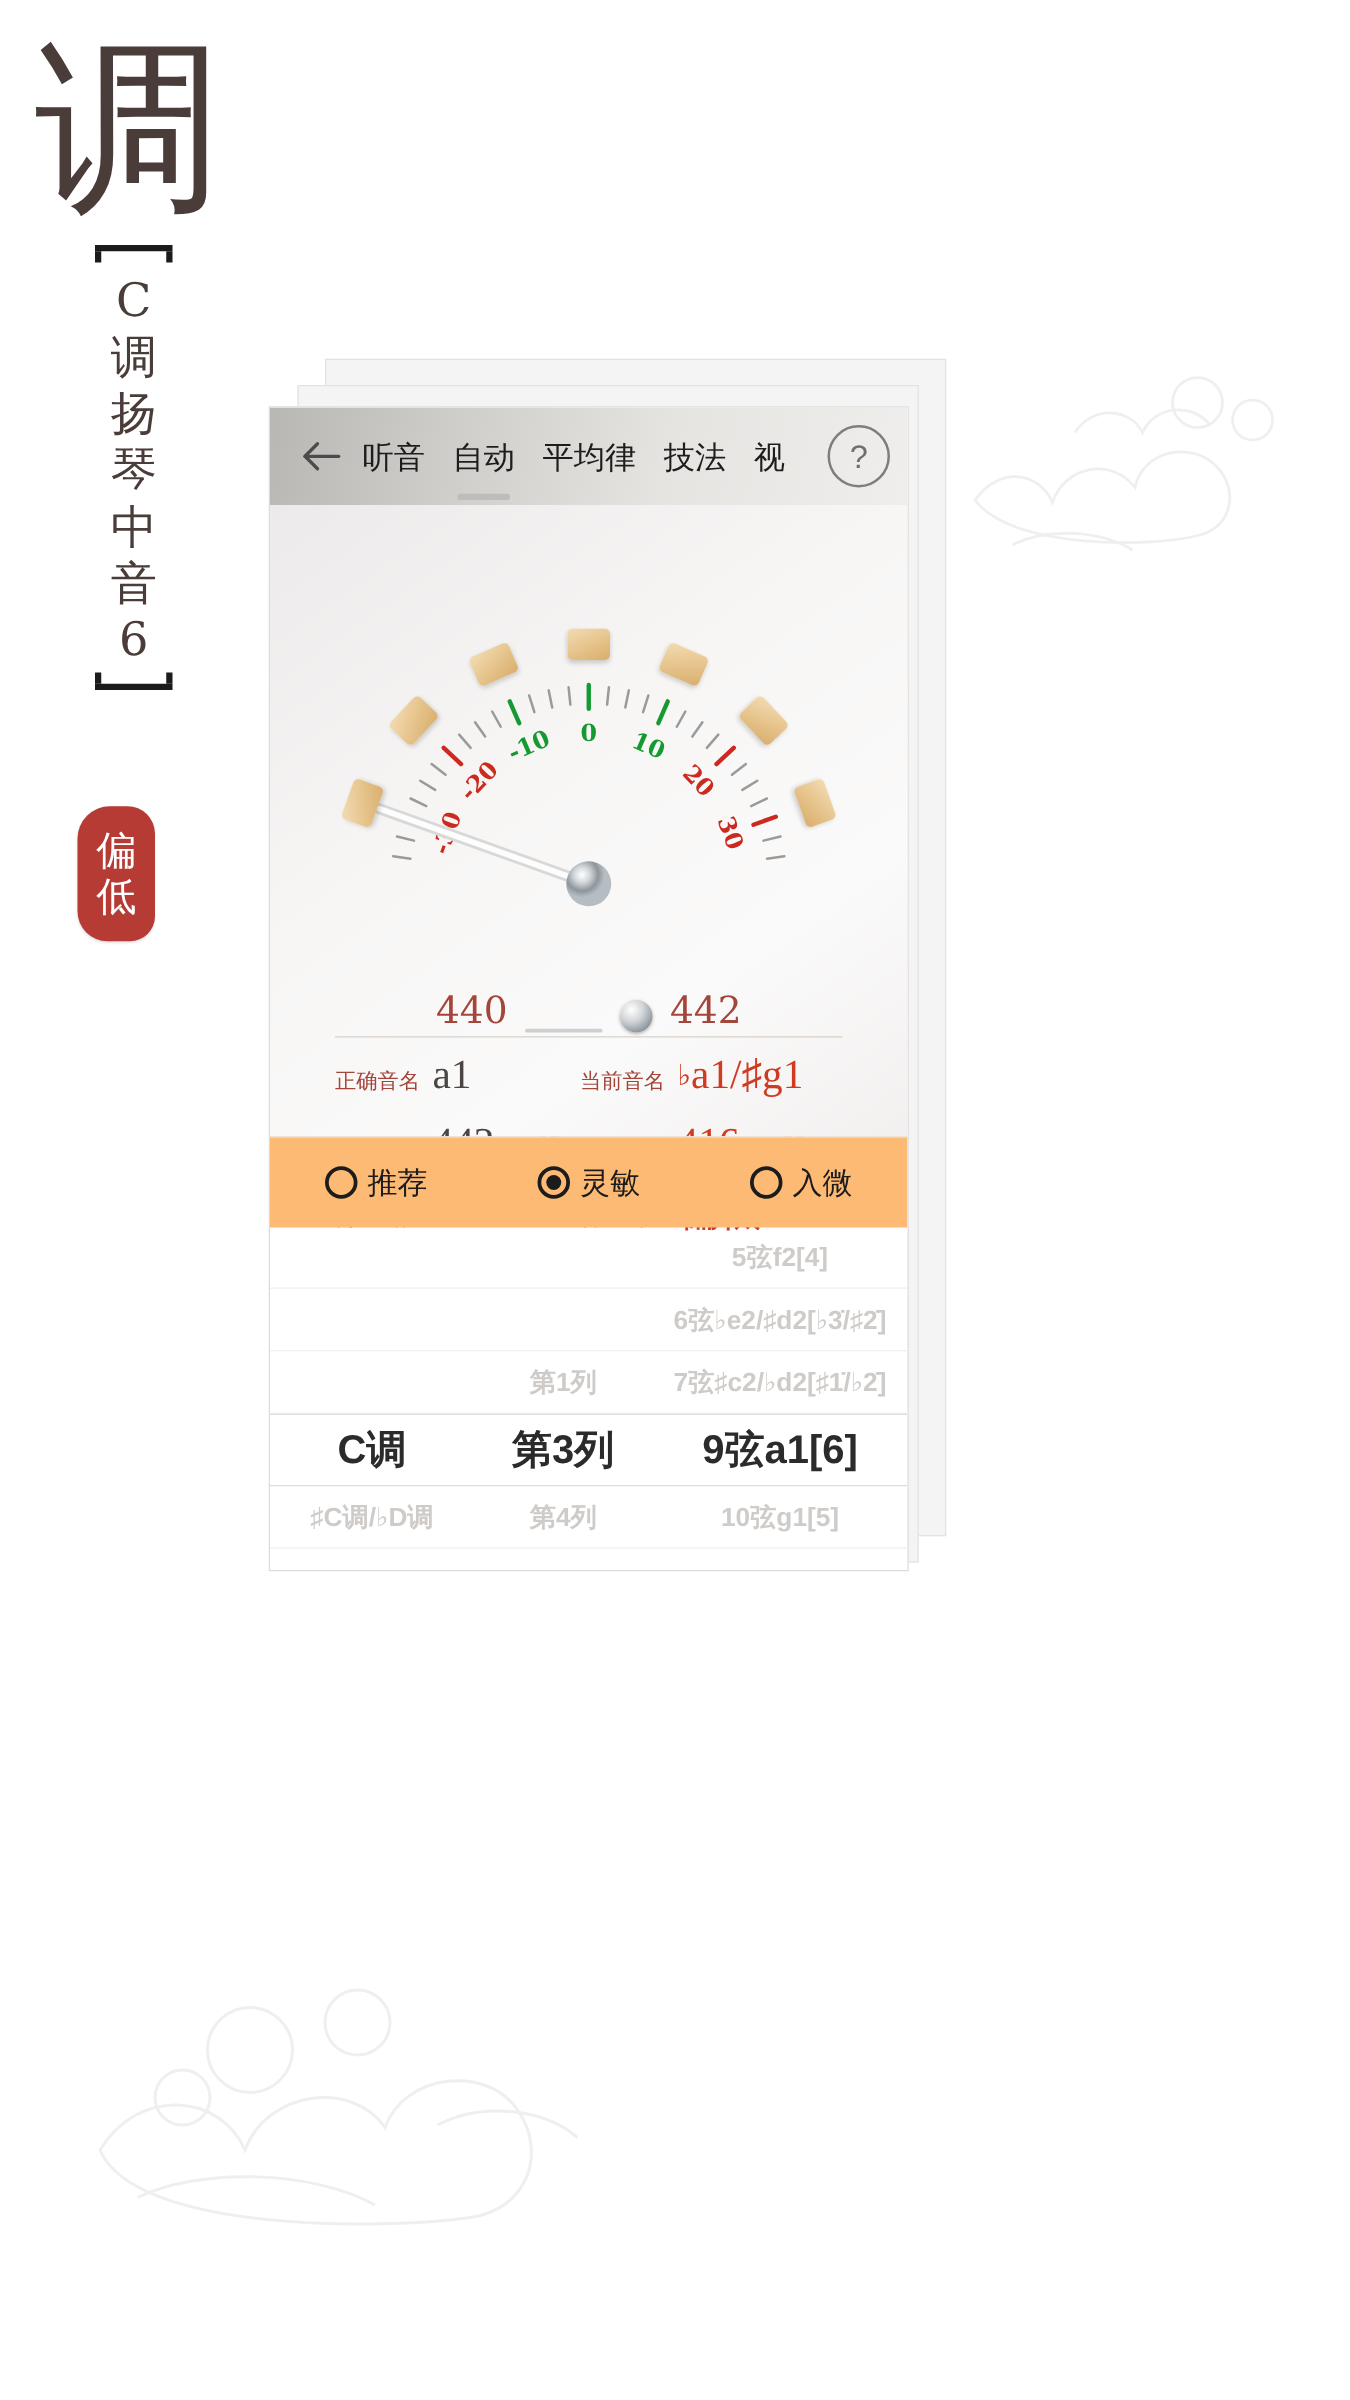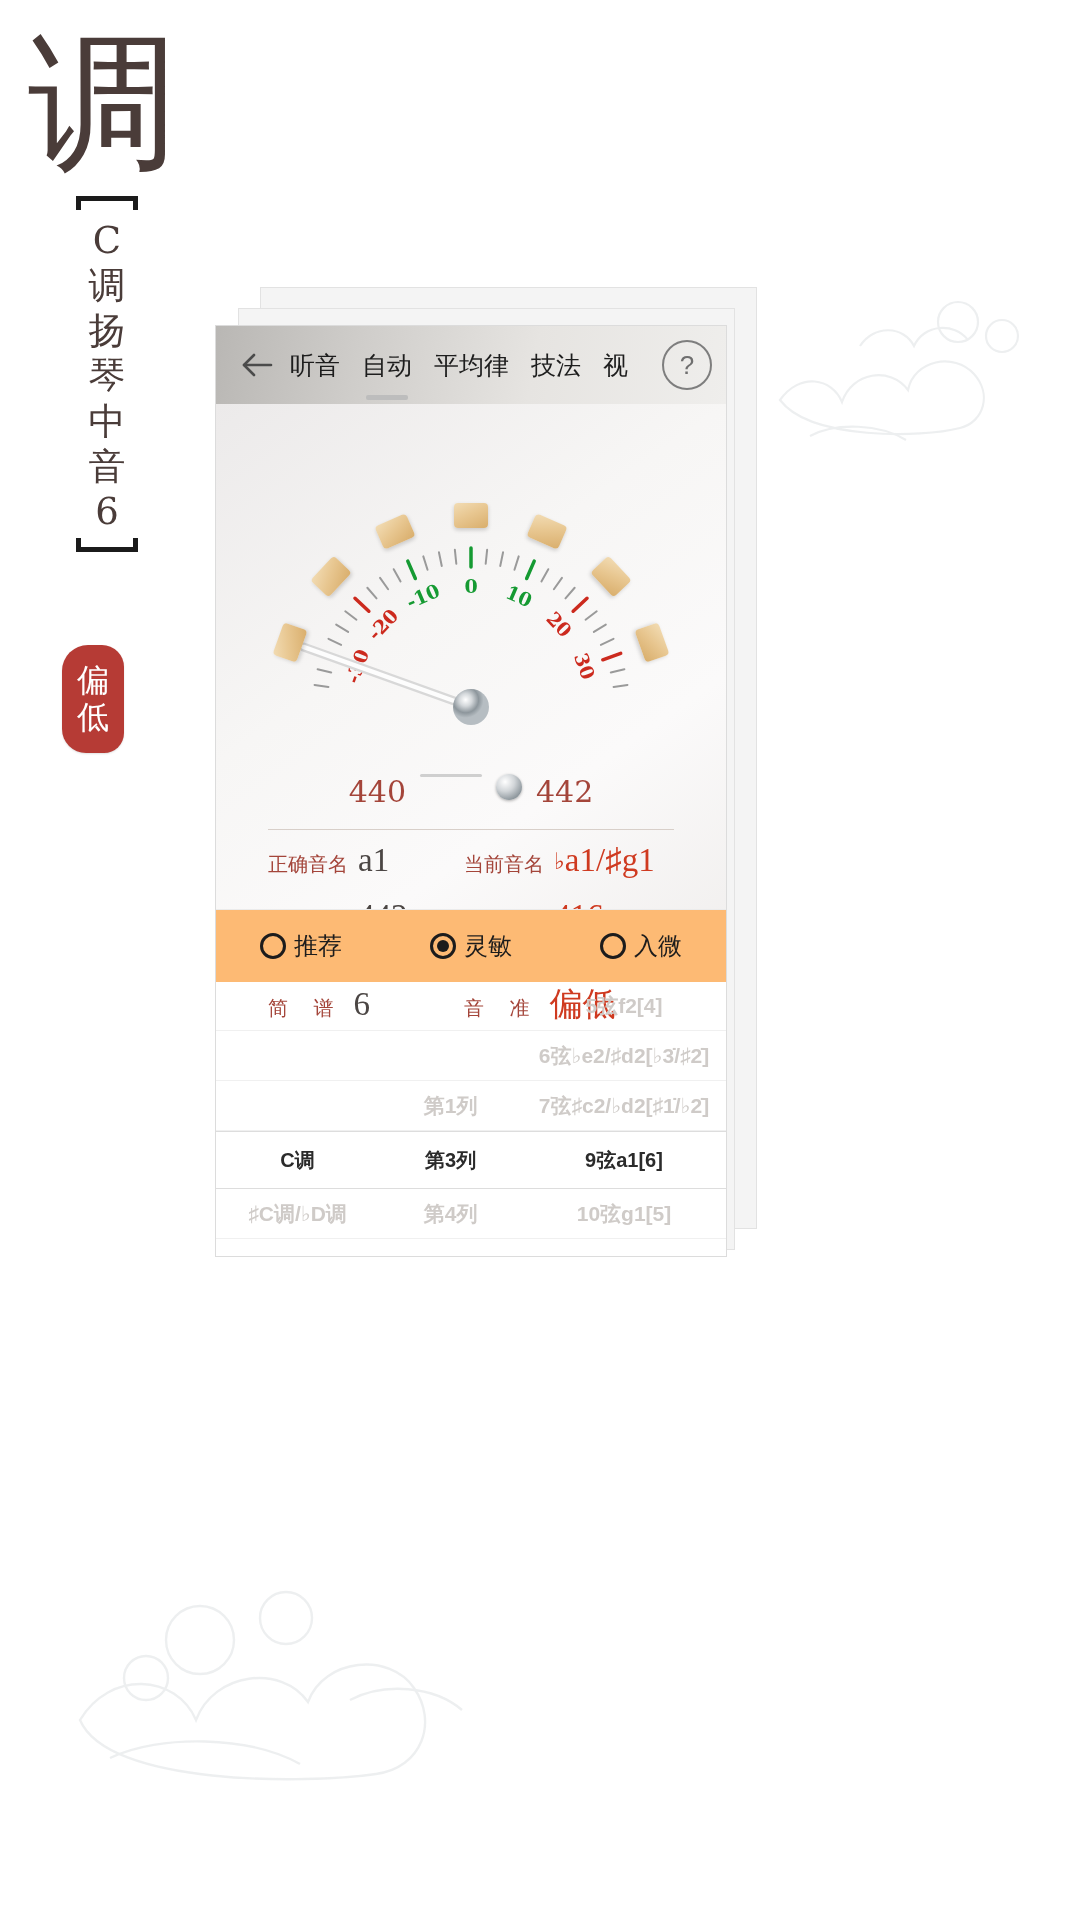--- a/index.html
+++ b/index.html
@@ -91,38 +91,38 @@
 
   .woodblock{
     position:absolute;width:34px;height:25px;border-radius:4px;
     background:linear-gradient(155deg,#f2dcb4 0%,#e8c791 45%,#d9ae6c 100%);
     box-shadow:0 2px 4px rgba(0,0,0,.18);
   }
 
   
   #ref-row{
     position:absolute;left:0;right:0;top:370px;height:52px;
-    display:flex;align-items:flex-start;justify-content:center;gap:14px;
+    display:flex;align-items:flex-end;justify-content:center;gap:14px;
   }
   .ref-num{font-family:"DejaVu Serif","Liberation Serif",serif;
     font-size:30px;color:#a4453a;}
   #ref-track{width:62px;height:3px;background:#cfcfcf;border-radius:2px;}
   .knob{
     width:26px;height:26px;border-radius:50%;
     background:radial-gradient(circle at 35% 30%,#ffffff 0%,#d2d6d9 38%,#8e979d 75%,#b9c0c5 100%);
     box-shadow:0 1px 3px rgba(0,0,0,.3);flex:0 0 auto;
   }
   #divider{position:absolute;left:52px;right:52px;top:425px;height:1px;background:#d8cfc9;}
 
   
   #readout{position:absolute;left:0;right:0;top:440px;padding:0 52px;box-sizing:border-box;}
   .rrow{display:flex;align-items:baseline;margin-bottom:22px;}
   .rcell{display:flex;align-items:baseline;gap:10px;}
   .rcell.left{width:196px;flex:0 0 auto;}
-  .rlabel{font-size:20px;color:#a4453a;white-space:nowrap;}
+  .rlabel{font-size:17px;color:#a4453a;white-space:nowrap;}
   .rlabel.spaced{letter-spacing:10px;}
   .rval{font-family:Liberation Serif, serif;
     font-size:33px;color:#4b4644;line-height:1;}
   .rval.accent{color:#cf3a20;}
   .rval .sub{font-size:18px;}
   .rval .unit{font-size:24px;}
   .accid{font-size:23px;vertical-align:2px;}
 
   
   #sens-bar{
@@ -138,21 +138,21 @@
   .radio-label{font-size:24px;color:#1c1c1c;}
 
   
   #picker{position:absolute;left:0;right:0;top:655px;bottom:0;overflow:hidden;}
   .prow{display:flex;height:49px;align-items:center;border-bottom:1px solid #f0f0f0;}
   .pcell{text-align:center;font-size:21px;color:#cfcbc8;white-space:nowrap;font-weight:bold;}
   .pcell.c1{width:32%;}
   .pcell.c2{width:28%;}
   .pcell.c3{width:40%;}
   .prow.selected{border-top:1px solid #dddddd;border-bottom:1px solid #dddddd;height:56px;}
-  .prow.selected .pcell{color:#2b2b2b;font-size:20px;}
+  .prow.selected .pcell{color:#2b2b2b;font-size:32px;}
 </style>
 </head>
 <body>
 
 <svg class="cloud" id="cloud-tr" viewBox="0 0 360 230">
   <g fill="none" stroke="#dfe2e4" stroke-width="2.2">
     <path d="M40 150c20-28 52-22 62 2 10-30 48-36 66-12 6-30 46-38 66-16 18 20 10 48-14 54-38 10-150 12-180-28z"></path>
     <path d="M120 96c14-22 44-20 54 0 10-22 40-24 54-6"></path>
     <circle cx="218" cy="72" r="20"></circle>
       <circle cx="262" cy="86" r="16"></circle>

